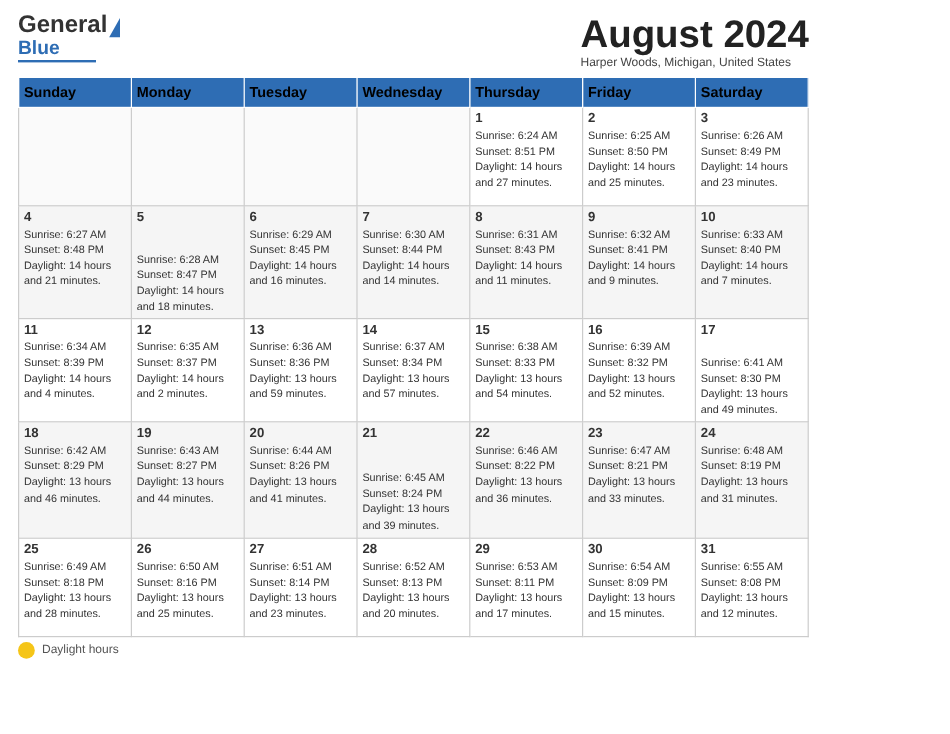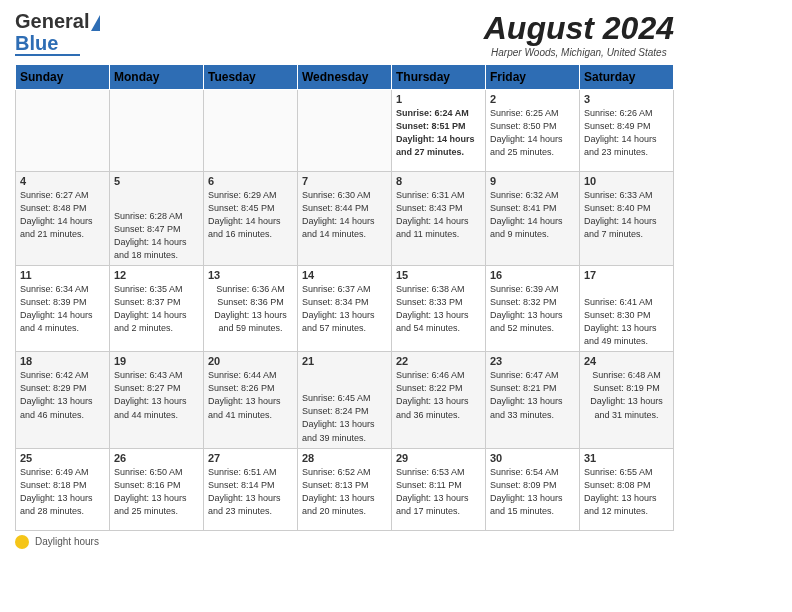--- a/index.html
+++ b/index.html
@@ -20,22 +20,21 @@
       justify-content: space-between;
       align-items: flex-start;
       margin-bottom: 6px;
     }
     .logo {
       display: flex;
       flex-direction: column;
       align-items: flex-start;
     }
     .title-block {
-      text-align: center;
-      font-style: italic;
+      text-align: left;
     }
     .main-title {
       font-size: 32px;
       font-weight: bold;
       color: #222;
     }
     .sub-title {
       font-size: 10px;
       color: #444;
     }
@@ -98,21 +97,21 @@
 <body>
 
 <div class="page">
   <div class="header">
     <div class="logo">
       <div style="display:flex;align-items:flex-end;">
         <span style="font-size:20px;font-weight:bold;color:#333;">General</span>
         <span style="display:inline-block;width:0;height:0;border-left:9px solid transparent;border-bottom:16px solid #2e6db4;margin-left:2px;margin-bottom:2px;"></span>
       </div>
       <div style="display:flex;align-items:center;gap:0;">
-        <span style="font-size:20px;font-weight:bold;color:#2e6db4;line-height:1;">Blue</span>
+        <span style="font-size:16px;font-weight:bold;color:#2e6db4;line-height:1;">Blue</span>
       </div>
       <div style="width:65px;height:2px;background:#2e6db4;margin-top:1px;"></div>
     </div>
     <div class="title-block">
       <div class="main-title">August 2024</div>
       <div class="sub-title">Harper Woods, Michigan, United States</div>
     </div>
   </div>
 
   <table class="calendar">
@@ -128,21 +127,21 @@
       </tr>
     </thead>
     <tbody id="calendar-body">
     <tr>
           <td class="empty-cell"></td>
           <td class="empty-cell"></td>
           <td class="empty-cell"></td>
           <td class="empty-cell"></td>
           <td>
             <span class="day-num">1</span>
-            <div class="day-info" style="white-space: pre-line; font-weight: bold;">Sunrise: 6:24 AM
+            <div class="day-info" style="white-space: pre-line;">Sunrise: 6:24 AM
 Sunset: 8:51 PM
 Daylight: 14 hours
 and 27 minutes.</div>
           </td>
           <td>
             <span class="day-num">2</span>
             <div class="day-info" style="white-space: pre-line;">Sunrise: 6:25 AM
 Sunset: 8:50 PM
 Daylight: 14 hours
 and 25 minutes.</div>
@@ -216,21 +215,21 @@
           </td>
           <td>
             <span class="day-num">12</span>
             <div class="day-info" style="white-space: pre-line;">Sunrise: 6:35 AM
 Sunset: 8:37 PM
 Daylight: 14 hours
 and 2 minutes.</div>
           </td>
           <td>
             <span class="day-num">13</span>
-            <div class="day-info" style="white-space: pre-line; text-align: center;">Sunrise: 6:36 AM
+            <div class="day-info" style="white-space: pre-line;">Sunrise: 6:36 AM
 Sunset: 8:36 PM
 Daylight: 13 hours
 and 59 minutes.</div>
           </td>
           <td>
             <span class="day-num">14</span>
             <div class="day-info" style="white-space: pre-line;">Sunrise: 6:37 AM
 Sunset: 8:34 PM
 Daylight: 13 hours
 and 57 minutes.</div>
@@ -295,21 +294,21 @@
           </td>
           <td>
             <span class="day-num">23</span>
             <div class="day-info" style="white-space: pre-line;">Sunrise: 6:47 AM
 Sunset: 8:21 PM
 Daylight: 13 hours
 and 33 minutes.</div>
           </td>
           <td>
             <span class="day-num">24</span>
-            <div class="day-info" style="white-space: pre-line; text-align: center;">Sunrise: 6:48 AM
+            <div class="day-info" style="white-space: pre-line;">Sunrise: 6:48 AM
 Sunset: 8:19 PM
 Daylight: 13 hours
 and 31 minutes.</div>
           </td>
         </tr>
         <tr>
           <td>
             <span class="day-num">25</span>
             <div class="day-info" style="white-space: pre-line;">Sunrise: 6:49 AM
 Sunset: 8:18 PM

